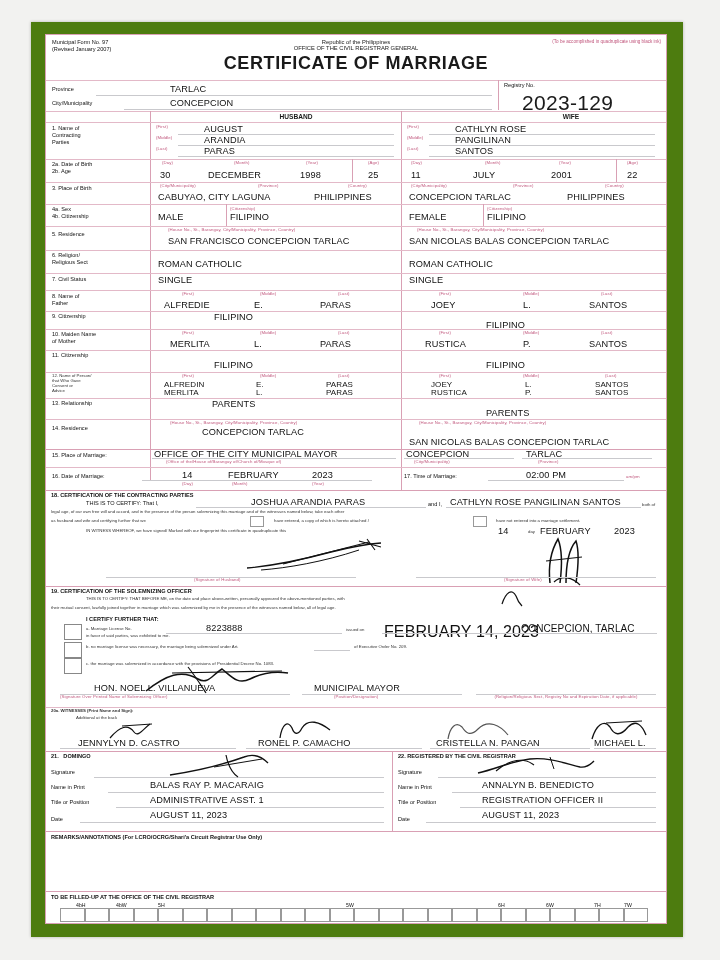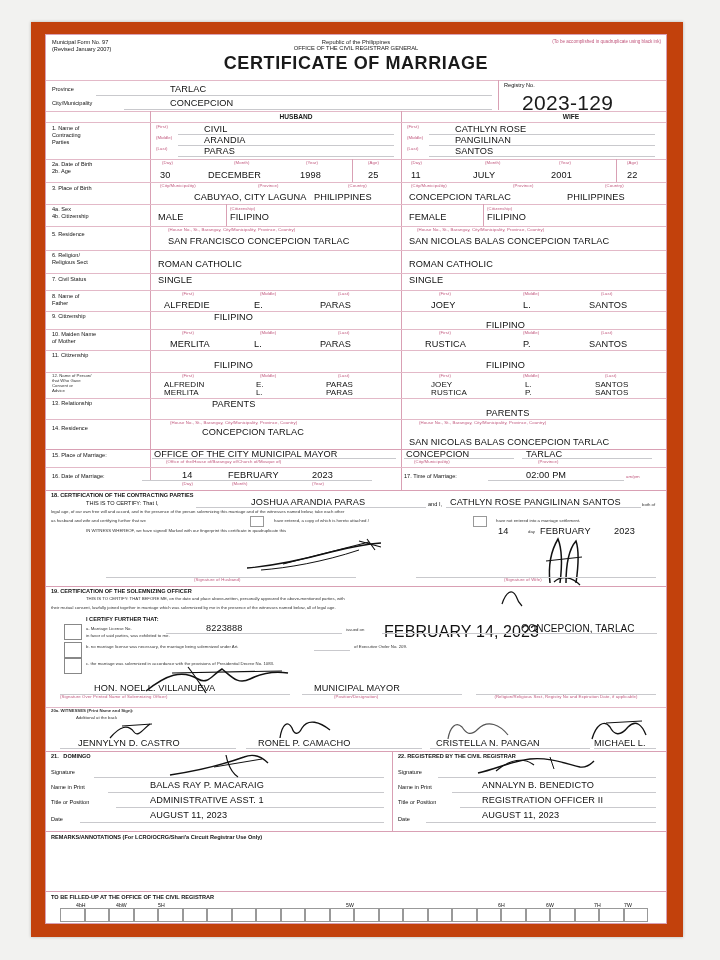--- a/index.html
+++ b/index.html
@@ -6,21 +6,21 @@
   body{
     width:720px;height:960px;
     background:#f2f2f0;
     font-family:"Liberation Sans", sans-serif;
     color:#1a1a1a;
     overflow:hidden;
   }
   .page{
     position:absolute;left:31px;top:22px;
     width:652px;height:915px;
-    background:#c2410c;
+    background:#4d7c0f;
     box-shadow:0 0 3px rgba(0,0,0,.25);
   }
   .form{
     position:absolute;left:14px;top:12px;
     width:622px;height:890px;
     border:1.4px solid #d9a0b4;
     box-sizing:border-box;
     background:#fff;
   }
   
@@ -86,21 +86,21 @@
     <div class="vline" style="left:104px;top:76px;height:369px;"></div>
     <div class="vline" style="left:355px;top:76px;height:379px;"></div>
 
     <div class="row" style="top:87px;"></div>
     <div style="position:absolute;left:6px;top:90px;width:96px;" class="lbl">
       1. Name of<br>Contracting<br>Parties
     </div>
 
     <div style="position:absolute;left:110px;top:90px;width:240px;">
       <div style="position:absolute;left:0;top:0;" class="tiny">(First)</div>
-      <div style="position:absolute;left:48px;top:-1px;" class="val">CIVIL</div>
+      <div style="position:absolute;left:48px;top:-1px;" class="val">AUGUST</div>
       <div class="ul" style="position:absolute;left:22px;right:2px;top:9px;"></div>
       <div style="position:absolute;left:0;top:11px;" class="tiny">(Middle)</div>
       <div style="position:absolute;left:48px;top:10px;" class="val">ARANDIA</div>
       <div class="ul" style="position:absolute;left:22px;right:2px;top:20px;"></div>
       <div style="position:absolute;left:0;top:22px;" class="tiny">(Last)</div>
       <div style="position:absolute;left:48px;top:21px;" class="val">PARAS</div>
       <div class="ul" style="position:absolute;left:22px;right:2px;top:31px;"></div>
     </div>
 
     <div style="position:absolute;left:361px;top:90px;width:250px;">
@@ -141,21 +141,21 @@
     </div>
     <div class="vline" style="left:306px;top:124px;height:23px;"></div>
     <div class="vline" style="left:570px;top:124px;height:23px;"></div>
 
     <div class="row" style="top:147px;"></div>
     <div style="position:absolute;left:6px;top:150px;" class="lbl">3. Place of Birth</div>
     <div style="position:absolute;left:110px;top:149px;width:240px;">
       <span class="tiny" style="position:absolute;left:4px;top:0;">(City/Municipality)</span>
       <span class="tiny" style="position:absolute;left:102px;top:0;">(Province)</span>
       <span class="tiny" style="position:absolute;left:192px;top:0;">(Country)</span>
-      <span class="val" style="position:absolute;left:2px;top:8px;margin-left:36px;">CABUYAO, CITY LAGUNA</span>
+      <span class="val" style="position:absolute;left:2px;top:8px;">CABUYAO, CITY LAGUNA</span>
       <span class="val" style="position:absolute;left:158px;top:8px;">PHILIPPINES</span>
     </div>
     <div style="position:absolute;left:361px;top:149px;width:250px;">
       <span class="tiny" style="position:absolute;left:4px;top:0;">(City/Municipality)</span>
       <span class="tiny" style="position:absolute;left:106px;top:0;">(Province)</span>
       <span class="tiny" style="position:absolute;left:198px;top:0;">(Country)</span>
       <span class="val" style="position:absolute;left:2px;top:8px;">CONCEPCION TARLAC</span>
       <span class="val" style="position:absolute;left:160px;top:8px;">PHILIPPINES</span>
     </div>
 

